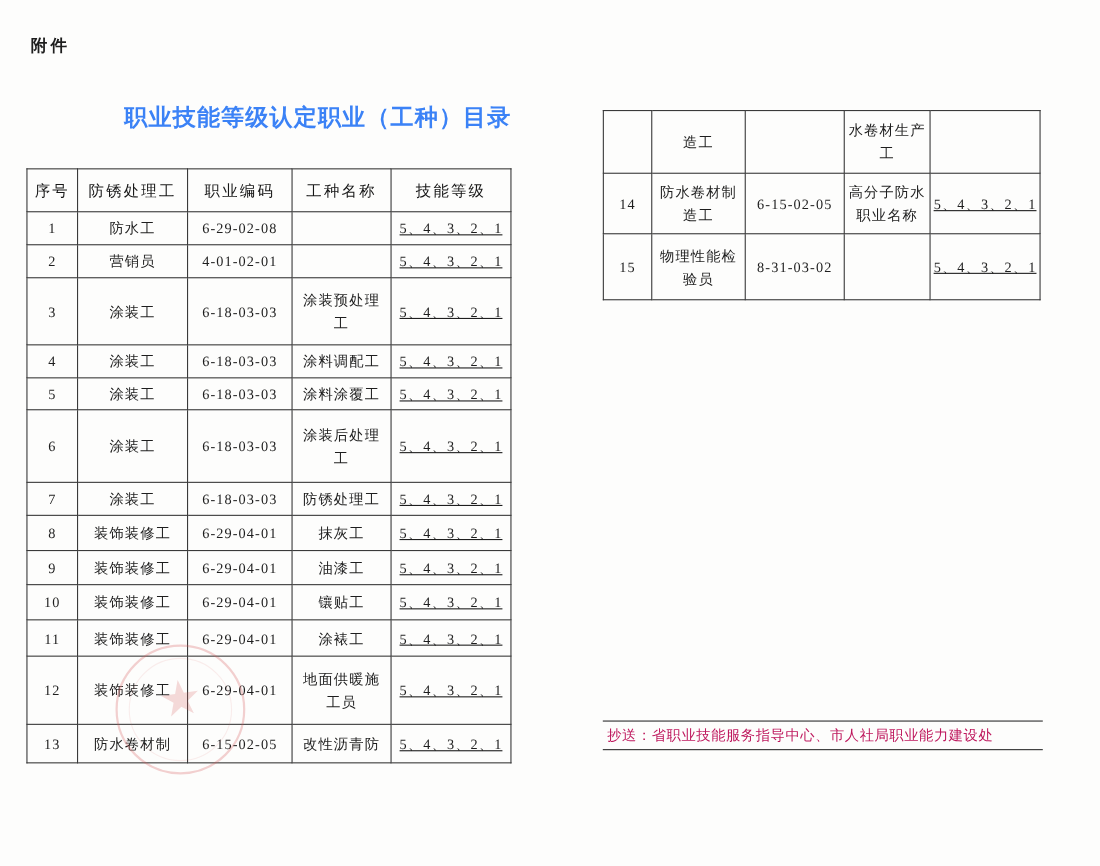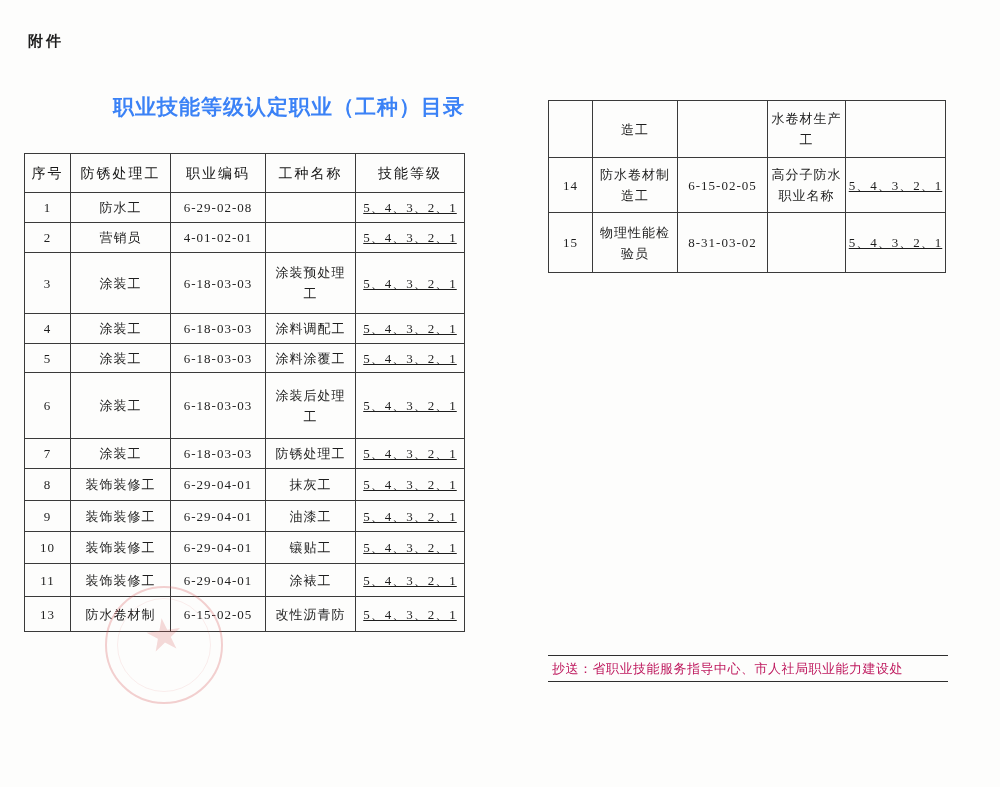--- a/index.html
+++ b/index.html
@@ -161,20 +161,28 @@
     <td class="c-name">装饰装修工</td>
     <td class="c-code">6-29-04-01</td>
     <td class="c-type">镶贴工</td>
     <td class="c-lv">5、4、3、2、1</td>
   </tr>
   <tr style="height:33px">
     <td class="c-no">11</td>
     <td class="c-name">装饰装修工</td>
     <td class="c-code">6-29-04-01</td>
     <td class="c-type">涂裱工</td>
+    <td class="c-lv">5、4、3、2、1</td>
+  </tr>
+  <tr style="height:62px">
+    <td class="c-no">12</td>
+    <td class="c-name">装饰装修工</td>
+    <td class="c-code">6-29-04-01</td>
+    <td class="c-type">地面供暖施
+工员</td>
     <td class="c-lv">5、4、3、2、1</td>
   </tr>
   <tr style="height:35px">
     <td class="c-no">13</td>
     <td class="c-name">防水卷材制</td>
     <td class="c-code">6-15-02-05</td>
     <td class="c-type">改性沥青防</td>
     <td class="c-lv">5、4、3、2、1</td>
   </tr>
 </tbody>

